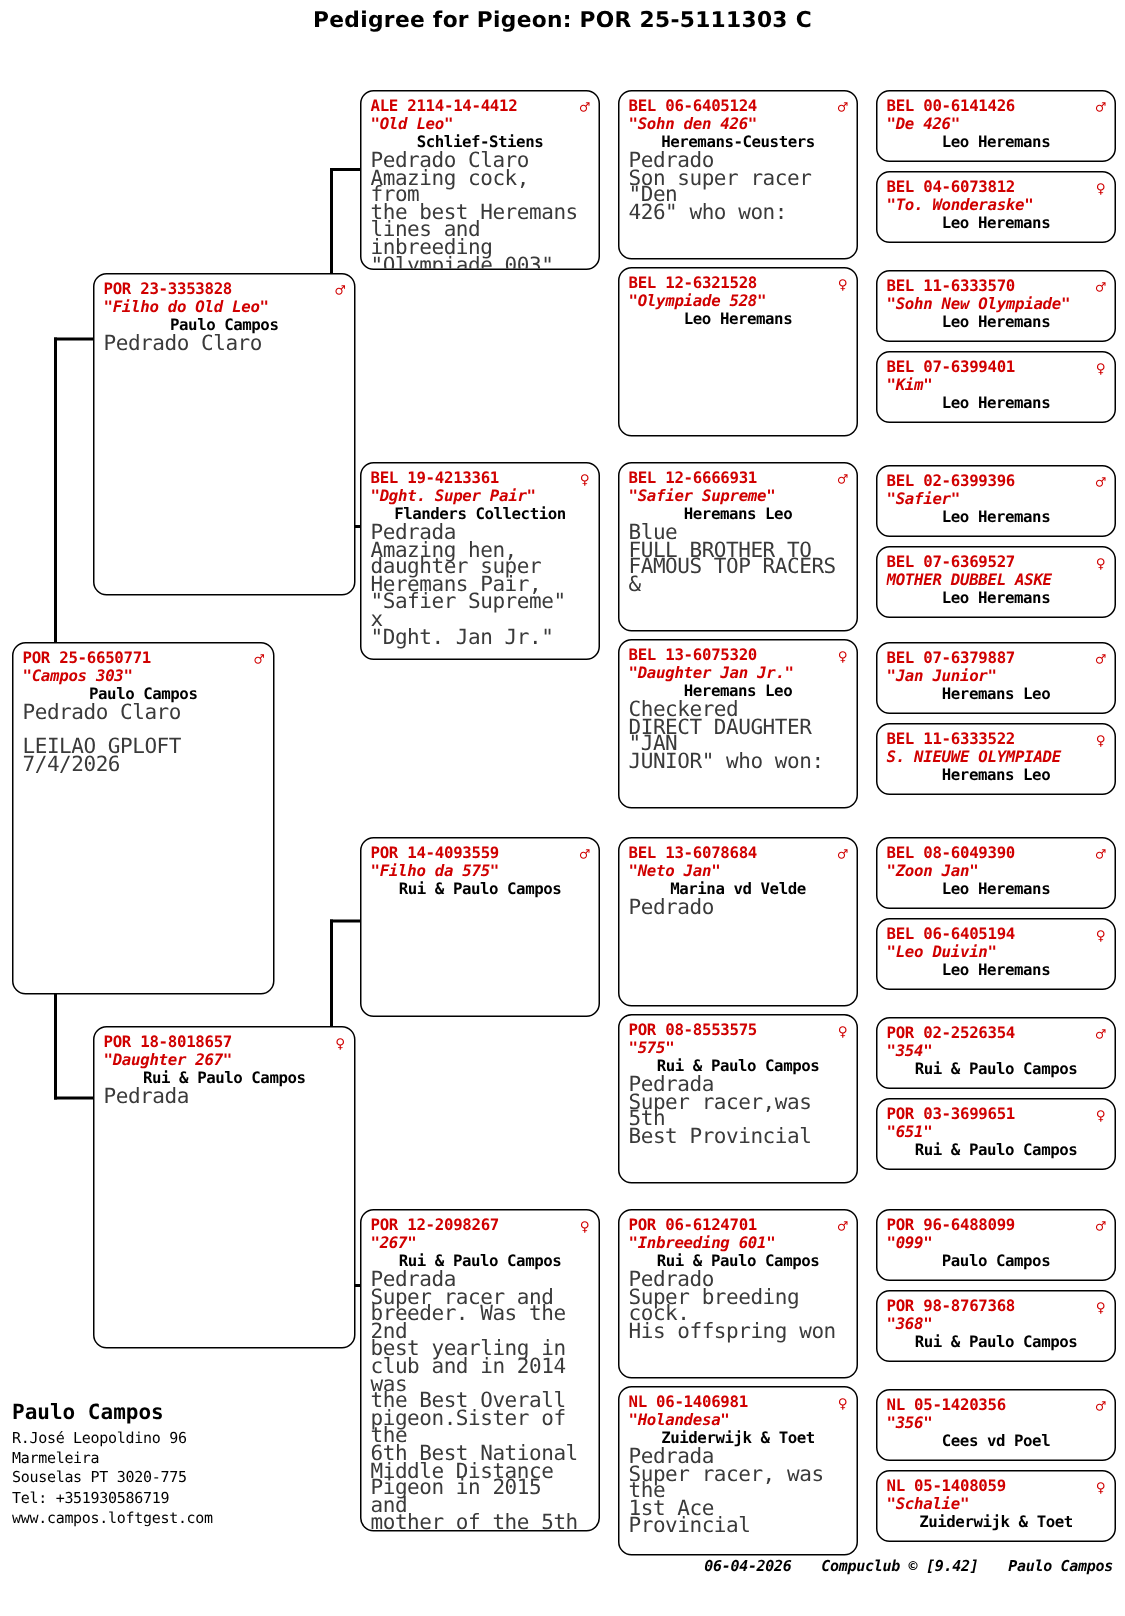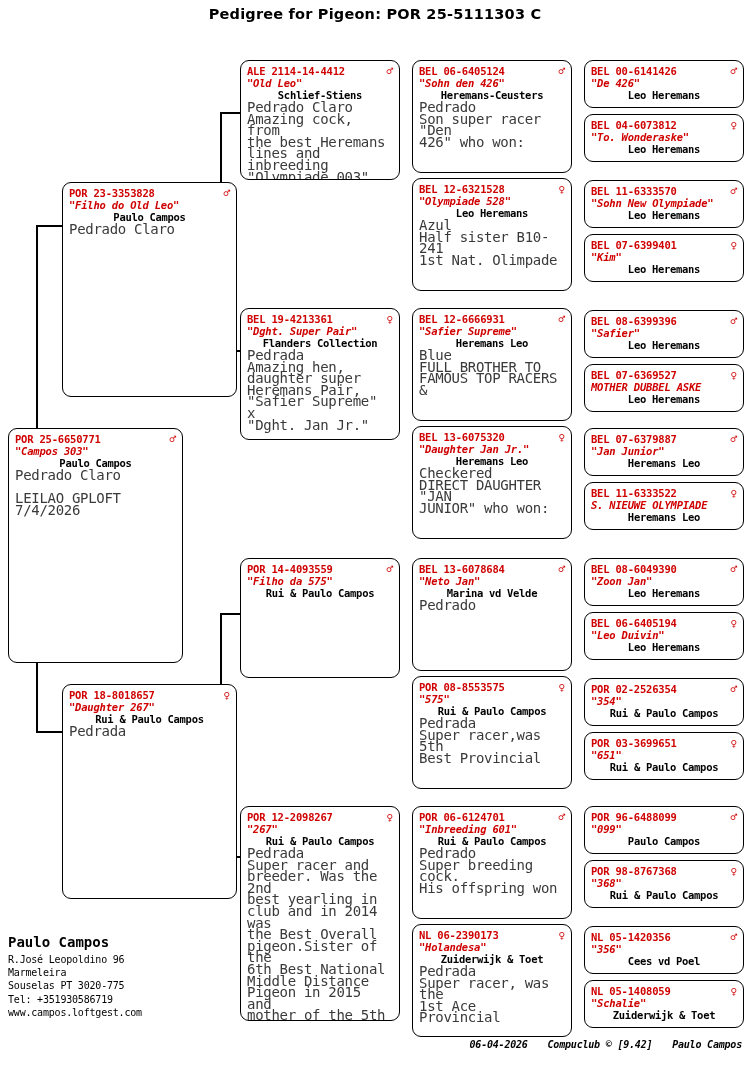--- a/index.html
+++ b/index.html
@@ -206,23 +206,20 @@
   <div class="owner">Heremans-Ceusters</div>
   <div class="extra">Pedrado
 Son super racer "Den
 426" who won:</div>
 </div>
 
 <div class="card g3" style="left:412px; top:178px; height:113px;">
   <div class="ring"><span class="sex">♀</span><span>BEL 12-6321528</span></div>
   <div class="name">"Olympiade 528"</div>
   <div class="owner">Leo Heremans</div>
-  <div class="extra">Azul
-Half sister B10-241
-1st Nat. Olimpade</div>
 </div>
 
 <div class="card g3" style="left:412px; top:308px; height:113px;">
   <div class="ring"><span class="sex">♂</span><span>BEL 12-6666931</span></div>
   <div class="name">"Safier Supreme"</div>
   <div class="owner">Heremans Leo</div>
   <div class="extra">Blue
 FULL BROTHER TO
 FAMOUS TOP RACERS &amp;</div>
 </div>
@@ -255,21 +252,21 @@
 <div class="card g3" style="left:412px; top:806px; height:113px;">
   <div class="ring"><span class="sex">♂</span><span>POR 06-6124701</span></div>
   <div class="name">"Inbreeding 601"</div>
   <div class="owner">Rui &amp; Paulo Campos</div>
   <div class="extra">Pedrado
 Super breeding cock.
 His offspring won</div>
 </div>
 
 <div class="card g3" style="left:412px; top:924px; height:113px;">
-  <div class="ring"><span class="sex">♀</span><span>NL  06-2390173</span></div>
+  <div class="ring"><span class="sex">♀</span><span>NL  06-1406981</span></div>
   <div class="name">"Holandesa"</div>
   <div class="owner">Zuiderwijk &amp; Toet</div>
   <div class="extra">Pedrada
 Super racer, was the
 1st Ace Provincial</div>
 </div>
 
 <div class="card g4" style="left:584px; top:60px; height:48px;">
   <div class="ring"><span class="sex">♂</span><span>BEL 00-6141426</span></div>
   <div class="name">"De 426"</div>
@@ -284,21 +281,21 @@
   <div class="ring"><span class="sex">♂</span><span>BEL 11-6333570</span></div>
   <div class="name">"Sohn New Olympiade"</div>
   <div class="owner">Leo Heremans</div>
 </div>
 <div class="card g4" style="left:584px; top:234px; height:48px;">
   <div class="ring"><span class="sex">♀</span><span>BEL 07-6399401</span></div>
   <div class="name">"Kim"</div>
   <div class="owner">Leo Heremans</div>
 </div>
 <div class="card g4" style="left:584px; top:310px; height:48px;">
-  <div class="ring"><span class="sex">♂</span><span>BEL 08-6399396</span></div>
+  <div class="ring"><span class="sex">♂</span><span>BEL 02-6399396</span></div>
   <div class="name">"Safier"</div>
   <div class="owner">Leo Heremans</div>
 </div>
 <div class="card g4" style="left:584px; top:364px; height:48px;">
   <div class="ring"><span class="sex">♀</span><span>BEL 07-6369527</span></div>
   <div class="name">MOTHER DUBBEL ASKE</div>
   <div class="owner">Leo Heremans</div>
 </div>
 <div class="card g4" style="left:584px; top:428px; height:48px;">
   <div class="ring"><span class="sex">♂</span><span>BEL 07-6379887</span></div>

